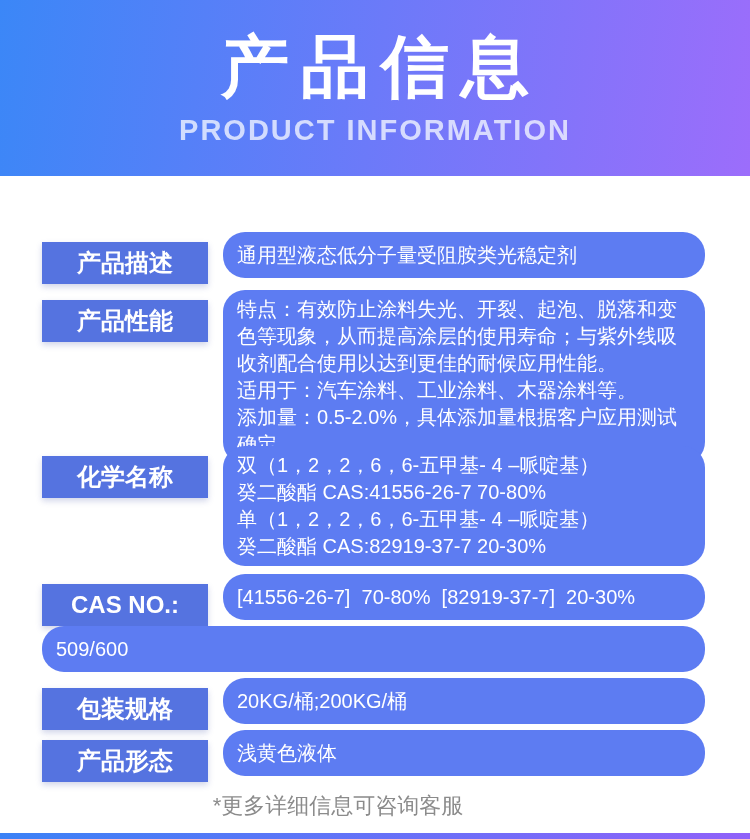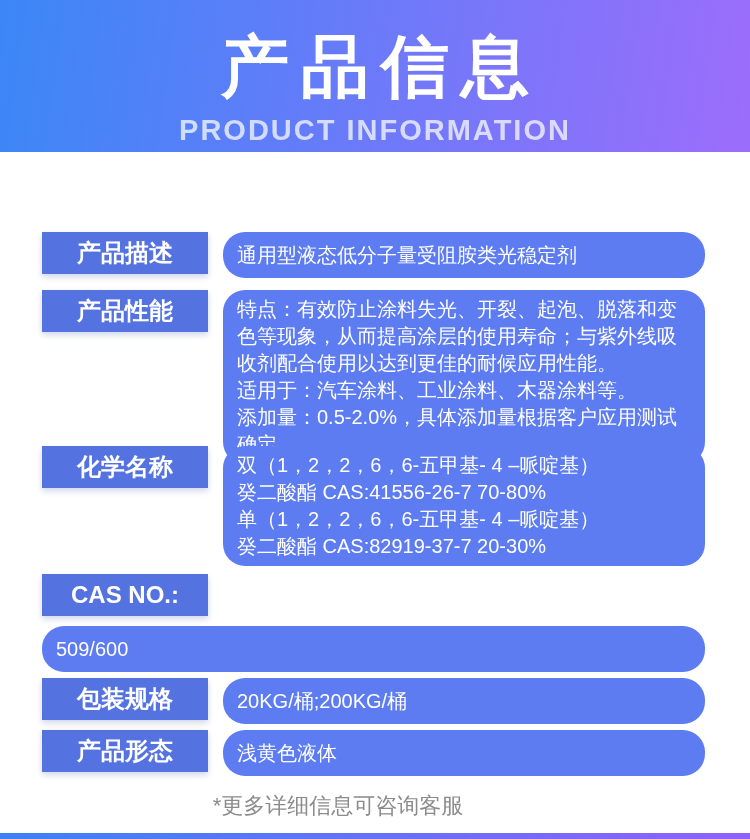--- a/index.html
+++ b/index.html
@@ -14,41 +14,41 @@
   *{margin:0;padding:0;box-sizing:border-box;}
   html,body{background:#fff;}
   body{
     font-family:"Liberation Sans","DejaVu Sans",sans-serif;
     width:750px;height:839px;overflow:hidden;position:relative;
   }
   .page{position:relative;width:750px;height:839px;background:#fff;}
 
   
   .header{
-    position:absolute;top:0;left:0;width:750px;height:152px;
+    position:absolute;top:0;left:0;width:750px;height:176px;
     background:linear-gradient(98deg,var(--header-gradient-start) 0%,var(--header-gradient-end) 100%);
     display:flex;flex-direction:column;align-items:center;justify-content:flex-start;
     padding-top:32px;
   }
   .header-title{
     color:#ffffff;font-size:68px;font-weight:800;line-height:1;
     letter-spacing:12px;text-indent:12px;
   }
   .header-subtitle{
     margin-top:16px;color:rgba(240,244,255,0.80);
     font-size:29px;font-weight:700;line-height:1;letter-spacing:2px;
   }
 
   
   .row{
     position:absolute;left:42px;width:663px;
     display:flex;align-items:flex-start;gap:15px;
   }
   .row-label{
-    flex:none;width:166px;min-height:42px;margin-top:0;
+    flex:none;width:166px;min-height:42px;margin-top:10px;
     background:var(--label-box);
     box-shadow:0 3px 6px rgba(50,70,160,0.22);
     color:#ffffff;font-size:24px;font-weight:700;white-space:nowrap;
     display:flex;align-items:center;justify-content:center;
   }
   .row-value{
     flex:1;min-height:46px;background:var(--value-box);
     color:#ffffff;font-size:20px;
     display:flex;flex-direction:column;justify-content:center;
     padding:6px 14px;
@@ -105,20 +105,23 @@
     <div class="row-value">
       <div class="line">双（1，2，2，6，6-五甲基- 4 –哌啶基）</div>
       <div class="line">癸二酸酯 CAS:41556-26-7 70-80%</div>
       <div class="line">单（1，2，2，6，6-五甲基- 4 –哌啶基）</div>
       <div class="line">癸二酸酯 CAS:82919-37-7 20-30%</div>
     </div>
   </div>
 
   <div class="row row-4">
     <div class="row-label">CAS NO.:</div>
+    <div class="row-value">
+      <div class="line">[41556-26-7]  70-80%  [82919-37-7]  20-30%</div>
+    </div>
   </div>
 
   <div class="row row-5">
     <div class="row-value">
       <div class="line">509/600</div>
     </div>
   </div>
 
   <div class="row row-6">
     <div class="row-label">包装规格</div>

